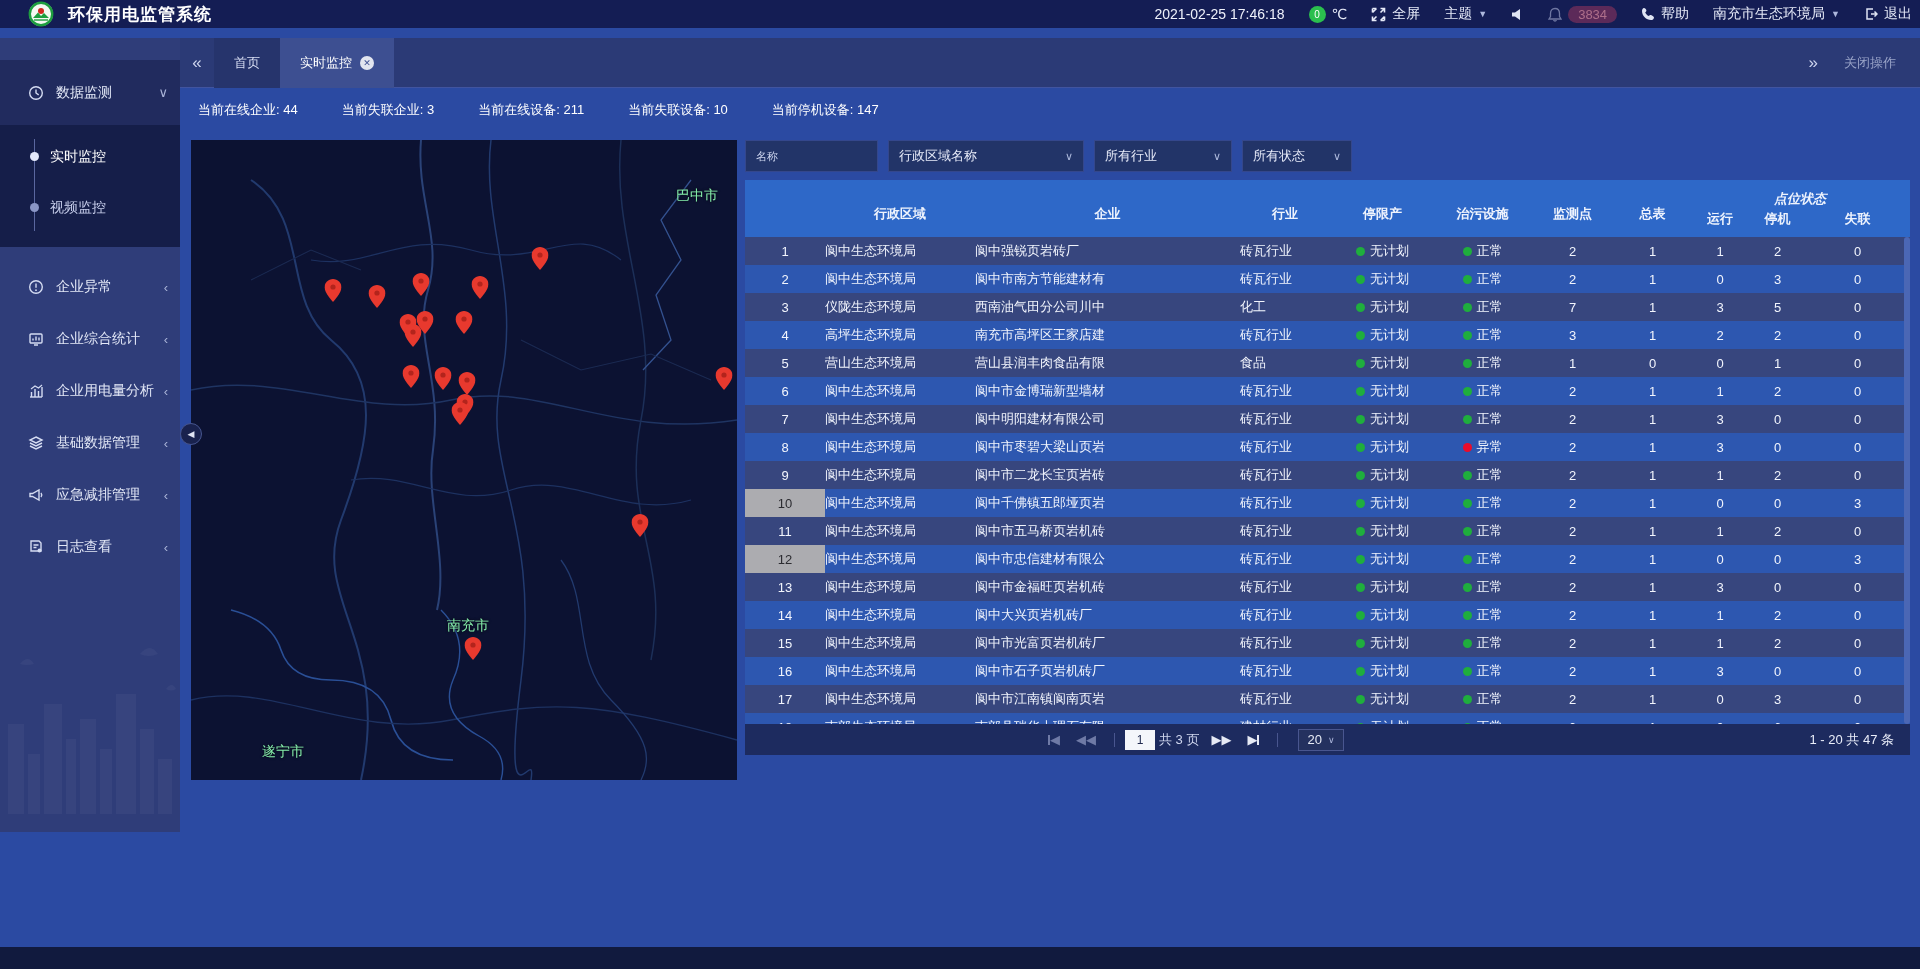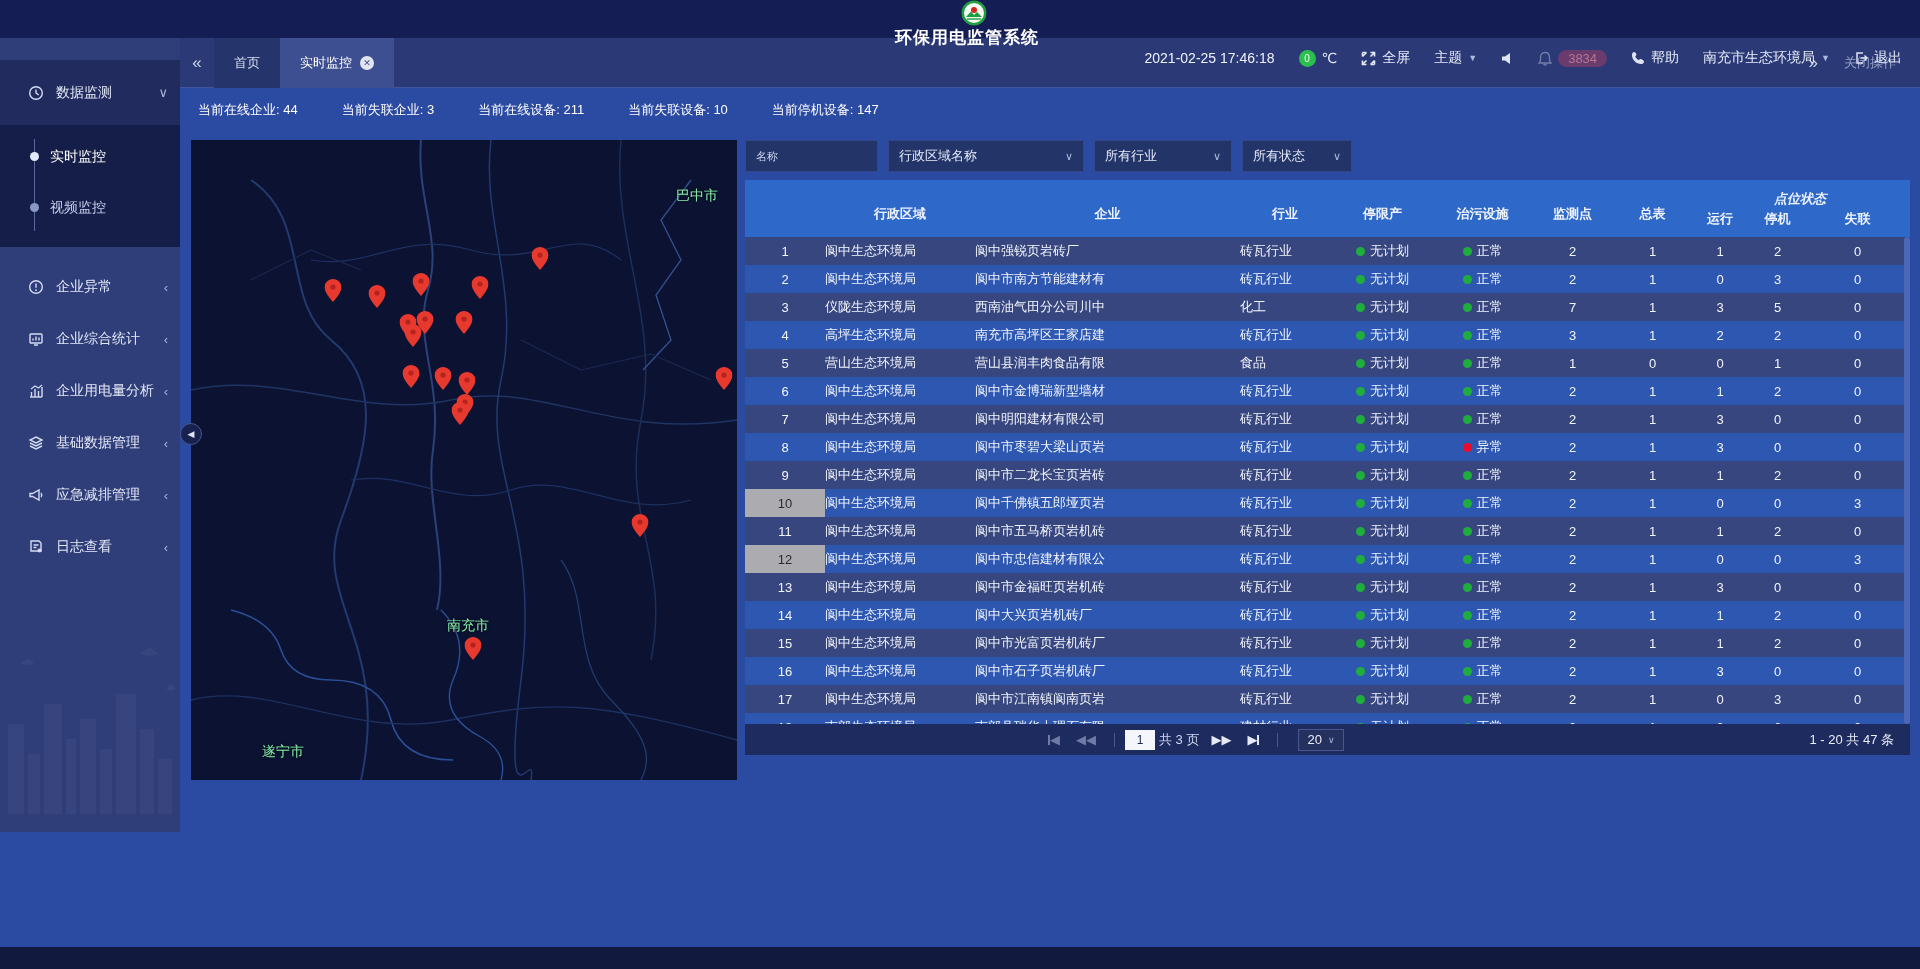--- a/index.html
+++ b/index.html
@@ -1,24 +1,24 @@
 <!DOCTYPE html>
 <html><head>
 <meta charset="utf-8">
 <style>
   * { margin:0; padding:0; box-sizing:border-box; }
   html,body { width:1920px; height:969px; overflow:hidden; }
   body { font-family:"Liberation Sans","DejaVu Sans",sans-serif; font-size:13px; color:#e8ecfa; background:#2b4aa2; }
   .app { position:relative; width:1920px; height:969px; }
 
   
-  .top-header { position:absolute; left:0; top:0; width:1920px; height:38px; background:#141d54; display:flex; align-items:center; z-index:30;flex-direction:column; }
+  .top-header { position:absolute; left:0; top:0; width:1920px; height:28px; background:#141d54; display:flex; align-items:center; z-index:30; }
   .logo { width:26px; height:26px; margin-left:28px; flex:none; }
   .app-title { margin-left:14px; font-size:17px; font-weight:bold; letter-spacing:1px; color:#ffffff; }
-  .header-right { margin-left:auto; display:flex; align-items:center; gap:24px; padding-right:18px; }
+  .header-right { margin-left:auto; display:flex; align-items:center; gap:24px; padding-right:8px; }
   .header-item { display:flex; align-items:center; gap:6px; color:#e6eaf8; font-size:14px; white-space:nowrap; cursor:pointer; }
   .hdr-datetime { font-size:14px; color:#eef1fb; cursor:default; }
   .temp-circle { width:17px; height:17px; border-radius:50%; background:#2bbf4e; color:#fff; font-size:10px; display:flex; align-items:center; justify-content:center; }
   .caret { font-size:9px; color:#aeb8dd; }
   .badge-pill { background:rgba(196,62,96,0.55); color:#e08a9d; border-radius:9px; padding:1px 10px; font-size:13px; }
   .dim { opacity:.75; }
   .icon16 svg { display:block; }
 
   
   .sidebar { position:absolute; left:0; top:38px; width:180px; height:794px; background:#2f3d79; z-index:20; overflow:hidden; }

